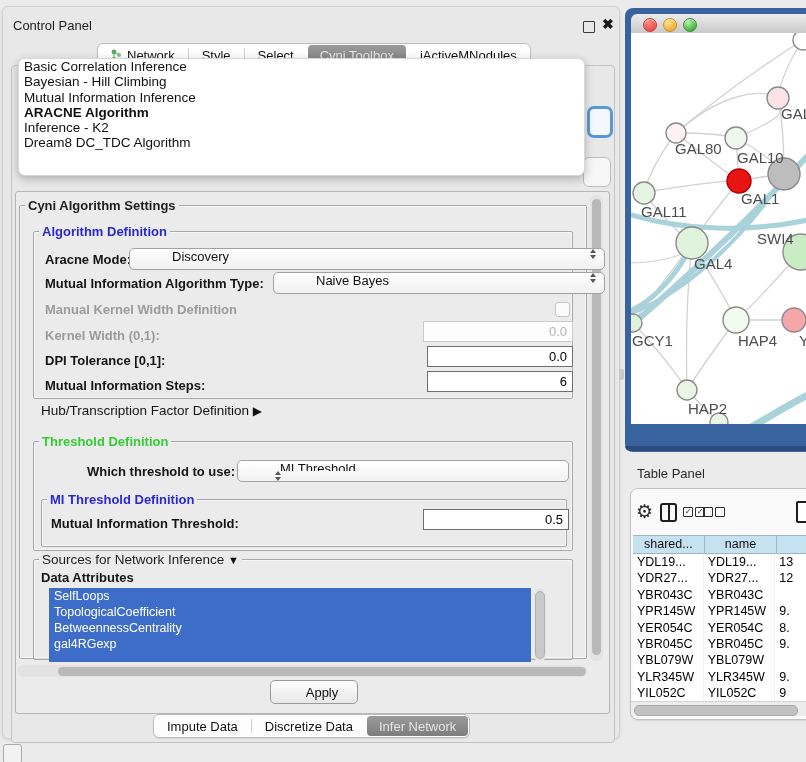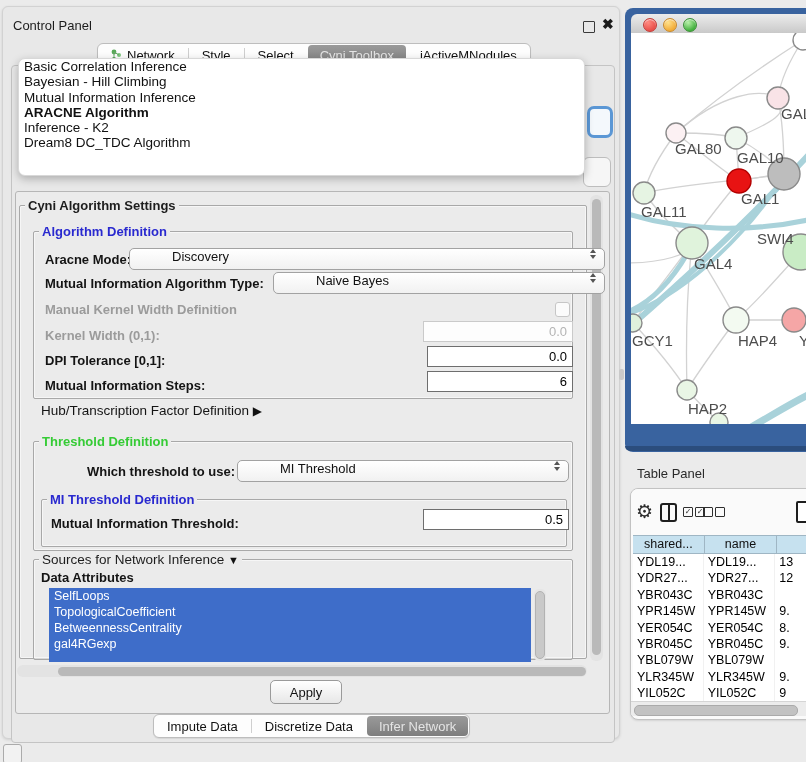--- a/index.html
+++ b/index.html
@@ -48,21 +48,21 @@
   .field{border:1px solid #6e6e6e;background:#fff;font-size:13px;color:#000;text-align:right;padding:0 5px 0 2px;font-family:"Liberation Sans",sans-serif;}
   .field.disabled{border:1px solid #cacaca;background:#fdfdfd;color:#b4b4b4;}
   .checkbox{width:13px;height:13px;border:1px solid #c6c6c6;border-radius:3px;background:#fbfbfb;}
   .arrow-right{font-size:12px;color:#111;}
   
   .attr-sel{background:#3e6dc9;}
   .attr-item{font-size:12.5px;color:#fff;height:16px;line-height:16px;padding-left:5px;white-space:nowrap;}
   .list-scroll{background:#e6e6e6;border-radius:5px;}
   .list-thumb{background:#c9c9c9;border:1px solid #b2b2b2;border-radius:5px;}
   
-  .btn{display:flex;align-items:center;justify-content:center;background:linear-gradient(#ffffff,#e7e7e7);border:1px solid #9a9a9a;border-radius:5px;font-size:13px;color:#111;}
+  .btn{display:flex;align-items:center;justify-content:center;background:linear-gradient(#ffffff,#e7e7e7);border:1px solid #9a9a9a;border-radius:5px;font-size:13px;color:#111;padding-left:16px;}
   
   .mini-icon{left:3px;top:744px;width:17px;height:18px;border:1px solid #ababab;border-radius:3px;background:#f2f2f2;}
   .splitter{left:619px;top:369px;width:5px;height:11px;background:#c9c9c9;border-radius:2px;}
   
   .net-frame{left:625px;top:8px;width:181px;height:444px;background:#39639f;border-top-left-radius:8px;border-bottom-left-radius:8px;}
   .net-frame-shadow{left:625px;top:446px;width:181px;height:5px;background:#2b4d7d;border-bottom-left-radius:8px;}
   .net-titlebar{left:631px;top:14px;width:175px;height:19px;background:linear-gradient(#ececec,#c9c9c9);border-bottom:1px solid #9a9a9a;border-top-left-radius:6px;}
   .light{width:12px;height:12px;border-radius:50%;position:absolute;top:3.5px;box-shadow:inset 0 1px 1px rgba(255,255,255,.7);}
   .light.red{background:radial-gradient(circle at 35% 30%, #ff8a80,#e9504a 70%);border:1px solid #c23b36;}
   .light.yellow{background:radial-gradient(circle at 35% 30%, #ffe08a,#f2ac38 70%);border:1px solid #c8892b;}
@@ -173,21 +173,21 @@
 
     <div class="abs lbl" style="left:38px;top:396px;font-weight:normal;font-size:13.5px;">
       <span>Hub/Transcription Factor Definition</span>
       <span class="arrow-right"> ▶</span>
     </div>
 
     <div class="abs groupbox" style="left:30px;top:434px;width:538px;height:108px;"></div>
     <div class="abs grouplabel green-t" style="left:36px;top:427px;">Threshold Definition</div>
 
     <div class="abs lbl" style="left:84px;top:457px;">Which threshold to use:</div>
-    <div class="abs combo" style="left:234px;top:453px;width:298px;">
+    <div class="abs combo" style="left:234px;top:453px;width:298px;flex-direction:column;">
       <div class="val">MI Threshold</div>
       <div class="steppers">
           <div class="tri-up"></div>
           <div class="tri-dn"></div>
         </div>
     </div>
 
     <div class="abs groupbox" style="left:38px;top:492px;width:524px;height:46px;"></div>
     <div class="abs grouplabel blue-t" style="left:44px;top:485px;">MI Threshold Definition</div>
     <div class="abs lbl" style="left:48px;top:509px;">Mutual Information Threshold:</div>

